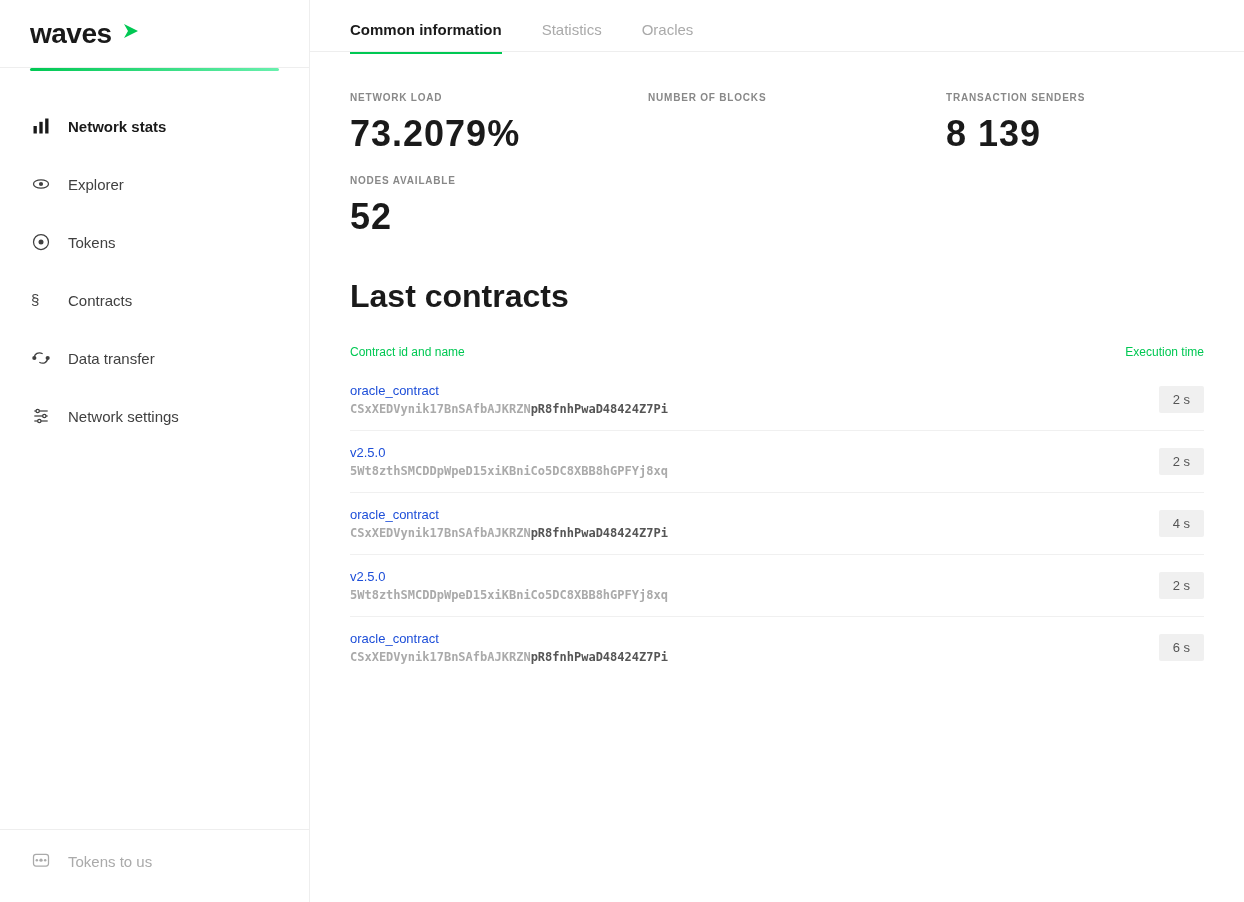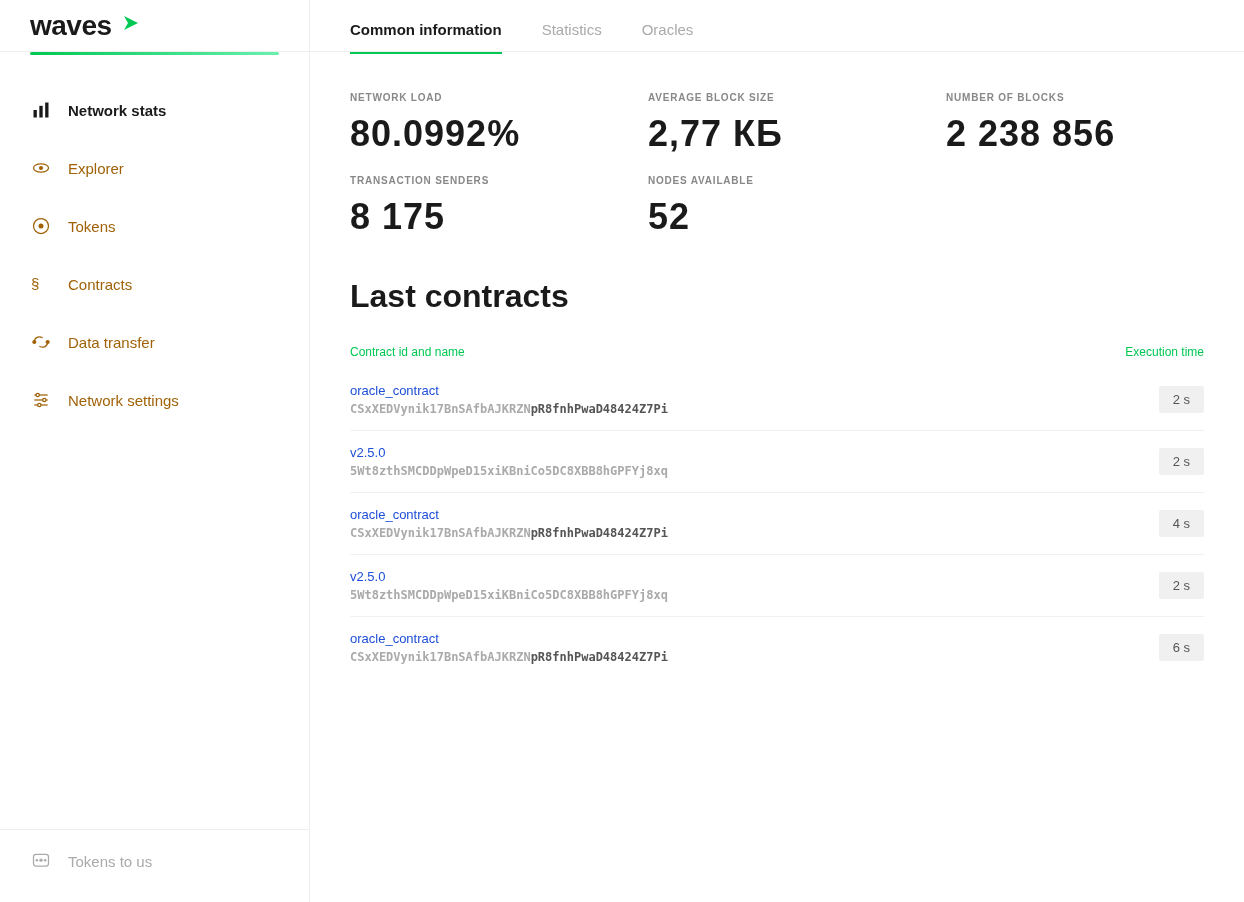--- a/index.html
+++ b/index.html
@@ -12,21 +12,21 @@
       background: #fff;
       border-right: 1px solid #eee;
       display: flex;
       flex-direction: column;
       padding: 0;
     }
     .sidebar-logo {
       padding: 14px 30px;
       display: flex;
       align-items: center;
-      height: 52px;
+      height: 68px;
       border-bottom: 1px solid #eee;
     }
     .logo-text {
       font-size: 28px;
       font-weight: 700;
       color: #1a1a1a;
       letter-spacing: -0.5px;
     }
     .logo-icon {
       margin-left: 8px;
@@ -45,21 +45,21 @@
       flex-direction: column;
       gap: 8px;
       flex: 1;
     }
     .nav-item {
       display: flex;
       align-items: center;
       gap: 16px;
       padding: 14px 30px;
       cursor: pointer;
-      color: #a16207;
+      color: #404040;
       font-size: 15px;
       font-weight: 400;
       border-radius: 0;
       transition: color 0.2s;
     }
     .nav-item.active {
       color: #1a1a1a;
       font-weight: 600;
     }
     .nav-icon {
@@ -313,33 +313,28 @@
     <div class="tab">
       <span>Oracles</span>
     </div>
   </div>
 
   <div class="content">
 
     <div class="stats-grid">
       <div class="stat-item">
         <div class="stat-label">NETWORK LOAD</div>
-        <div class="stat-value">80.0992%</div>
-      </div>
-      <div class="stat-item">
-        <div class="stat-label">AVERAGE BLOCK SIZE</div>
-        <div class="stat-value">2,77 КБ</div>
+        <div class="stat-value">73.2079%</div>
       </div>
       <div class="stat-item">
         <div class="stat-label">NUMBER OF BLOCKS</div>
-        <div class="stat-value">2 238 856</div>
       </div>
       <div class="stat-item">
         <div class="stat-label">TRANSACTION SENDERS</div>
-        <div class="stat-value">8 175</div>
+        <div class="stat-value">8 139</div>
       </div>
       <div class="stat-item">
         <div class="stat-label">NODES AVAILABLE</div>
         <div class="stat-value">52</div>
       </div>
     </div>
 
     <h2 class="section-title">Last contracts</h2>
     <div class="contracts-table">
       <div class="contracts-header">

